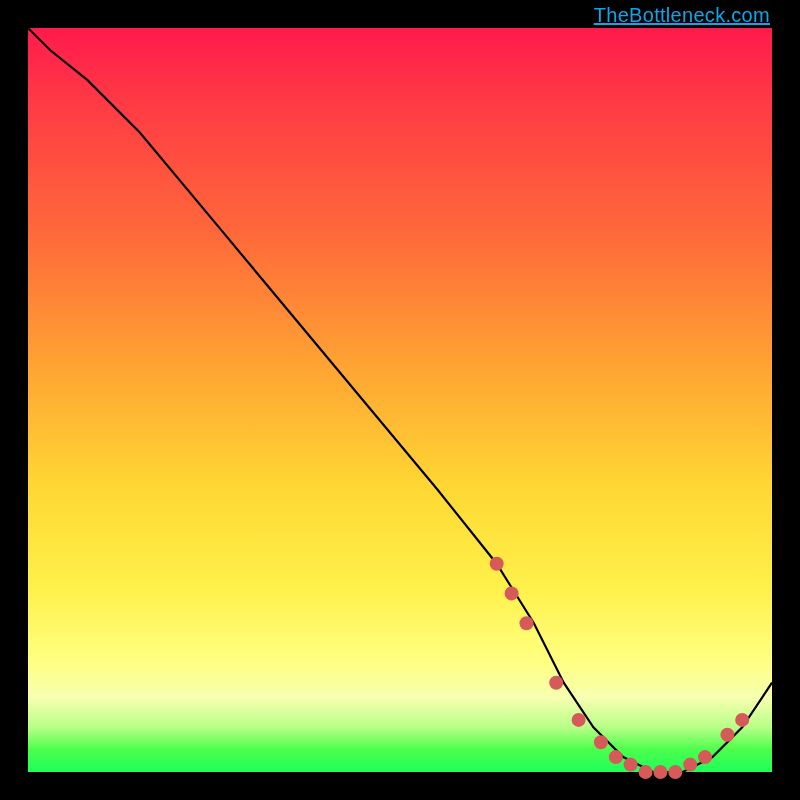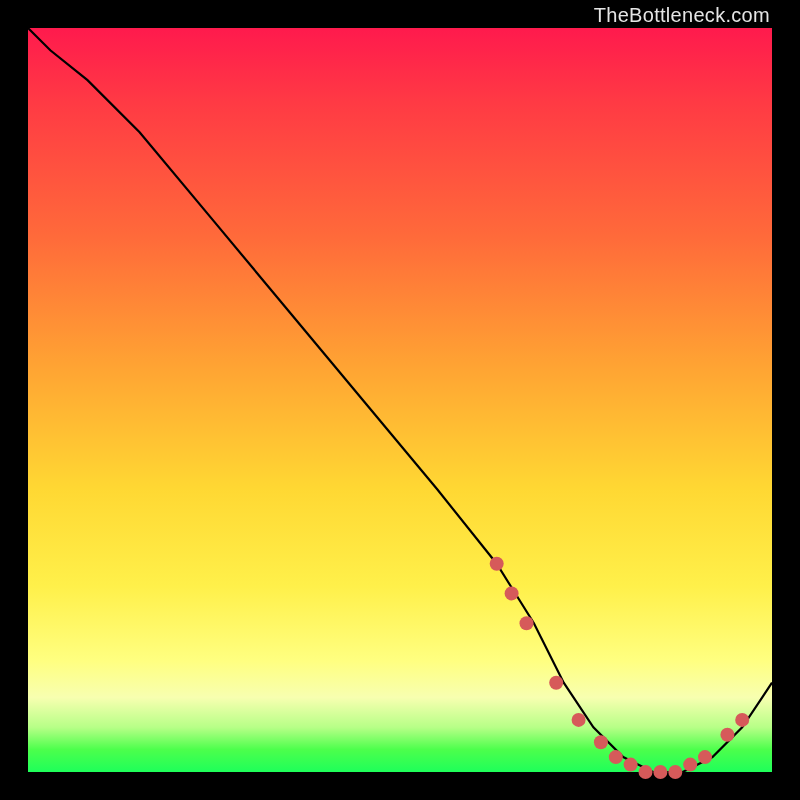--- a/index.html
+++ b/index.html
@@ -36,24 +36,25 @@
       #f7ffb0 90%,
       #b7ff87 94%,
       #4cff4c 97%,
       #1eff5a 100%
     );
   }
   .watermark {
     position: absolute;
     top: 4px;
     right: 30px;
-    color: #e5e5e5;
+    color: #0ea5e9;
     font-size: 20px;
     letter-spacing: 0.3px;
     font-weight: 500;
+    text-decoration: underline;
   }
   svg.curve {
     position: absolute;
     left: 0;
     top: 0;
     width: 744px;
     height: 744px;
     overflow: visible;
   }
 </style>

